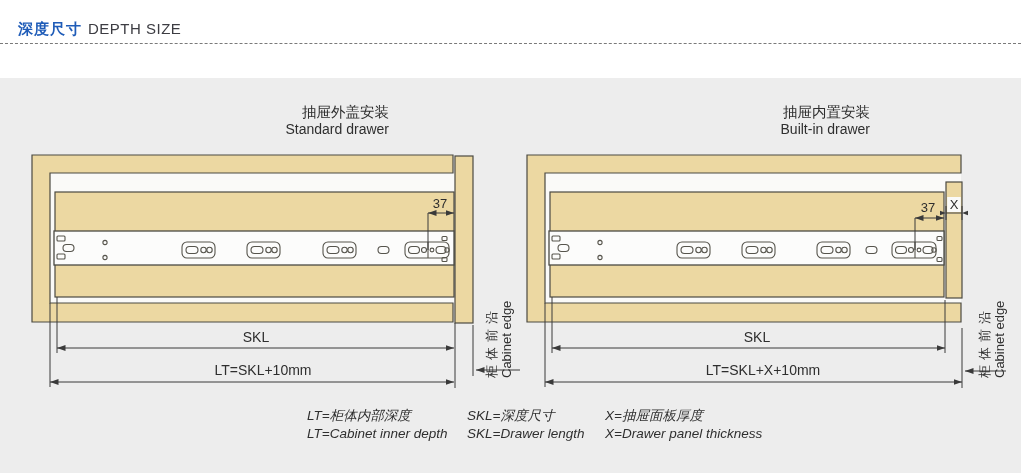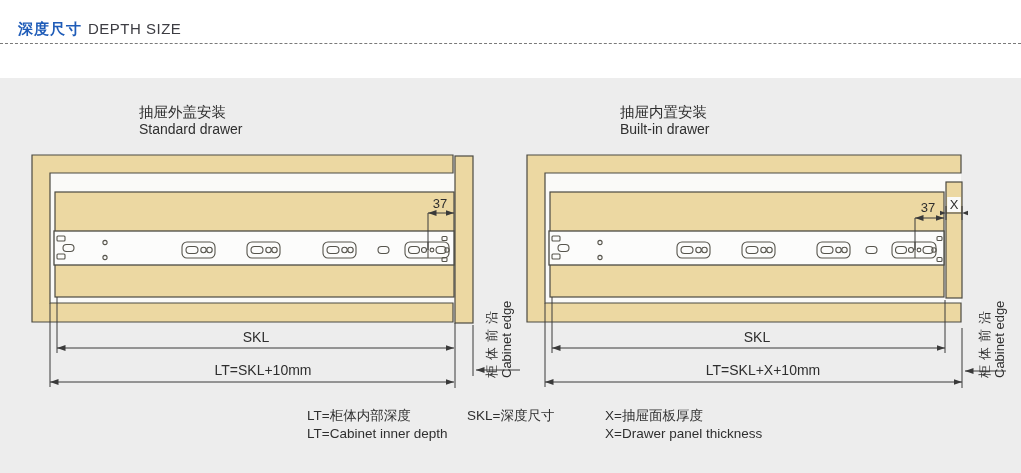--- a/index.html
+++ b/index.html
@@ -3,25 +3,25 @@
 <meta charset="utf-8">
 <style>
   html,body{margin:0;padding:0;background:#ffffff;}
   body{width:1021px;height:473px;overflow:hidden;font-family:"Liberation Sans",sans-serif;}
   .stage{position:relative;width:1021px;height:342px;background:#ffffff;}
   .hdr{position:absolute;left:18px;top:20px;white-space:nowrap;}
   .hdr-cn{font-size:15px;font-weight:bold;color:#1f5cb8;letter-spacing:1px;}
   .hdr-en{font-size:15px;color:#3c3c42;margin-left:6px;letter-spacing:0.5px;}
   .dash{position:absolute;left:0;top:43px;width:1021px;border-top:1px dashed #7a7a7a;}
   .panel{position:absolute;left:0;top:78px;width:1021px;height:395px;background:#ededed;}
-  .dtitle{position:absolute;width:250px;text-align:left;color:#2f2f2f;}
+  .dtitle{position:absolute;width:250px;text-align:right;color:#2f2f2f;}
   .t-cn{font-size:14.5px;line-height:17px;}
   .t-en{font-size:14px;line-height:16px;}
   .leg{position:absolute;color:#2f2f2f;}
-  .leg-cn,.leg-en{font-size:13.5px;line-height:18px;white-space:nowrap;}
+  .leg-cn,.leg-en{font-size:13.5px;line-height:18px;white-space:nowrap;font-style:italic;}
   svg{position:absolute;left:0;top:0;}
   .white{fill:#fafaf8;stroke:none;}
   .wood{fill:#ecd8a2;stroke:#4b4a42;stroke-width:1.2;}
   .rail{fill:#fcfcfb;stroke:#4b4a42;stroke-width:1.3;}
   .det{fill:none;stroke:#56544c;stroke-width:1.1;}
   .dim{stroke:#3a3a3a;stroke-width:1;fill:none;}
   .arrfill{fill:#3a3a3a;stroke:none;}
   .dimtxt{font:13px "Liberation Sans",sans-serif;fill:#2e2e2e;}
   .dimtxt14{font:14px "Liberation Sans",sans-serif;fill:#2e2e2e;}
   .rot{font:13px "Liberation Sans",sans-serif;fill:#2e2e2e;}
@@ -182,19 +182,20 @@
       </g>
     </g>
   </svg>
 
   <div class="leg" style="left:307px;top:407px;">
     <div class="leg-cn">LT=柜体内部深度</div>
     <div class="leg-en">LT=Cabinet inner depth</div>
   </div>
   <div class="leg" style="left:467px;top:407px;">
     <div class="leg-cn">SKL=深度尺寸</div>
+    <div class="leg-en">SKL=Drawer length</div>
   </div>
   <div class="leg" style="left:605px;top:407px;">
     <div class="leg-cn">X=抽屉面板厚度</div>
     <div class="leg-en">X=Drawer panel thickness</div>
   </div>
 
 </div>
 
 </body></html>

